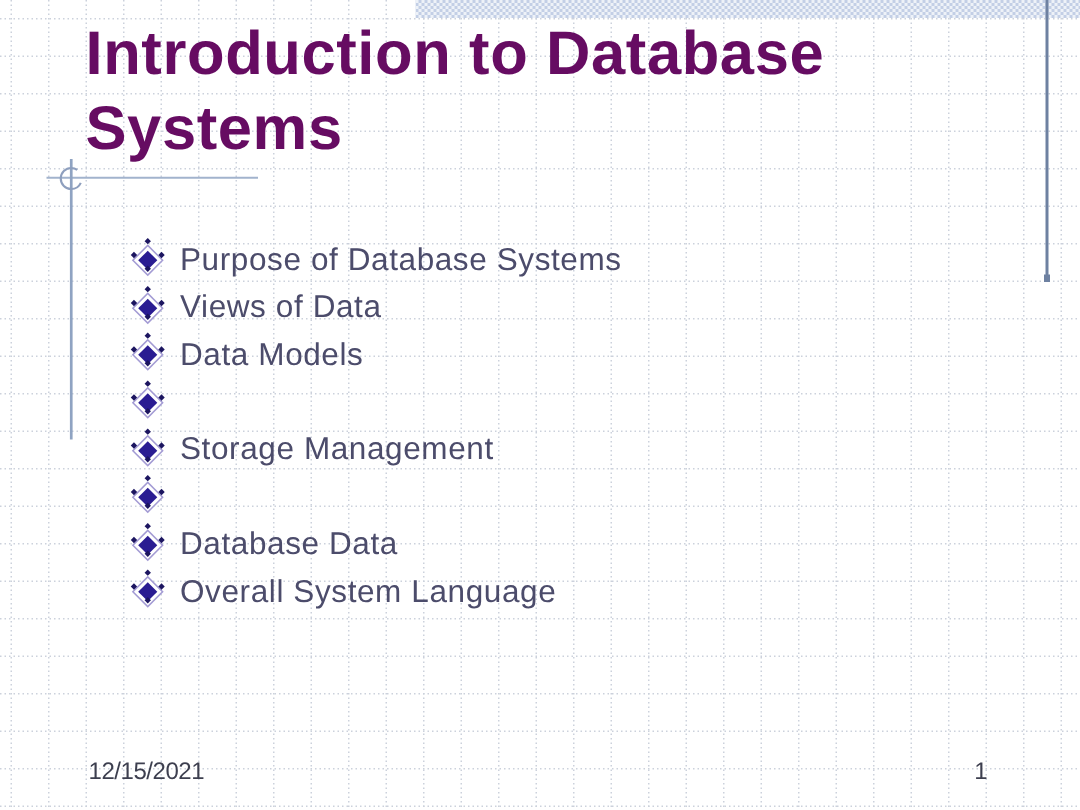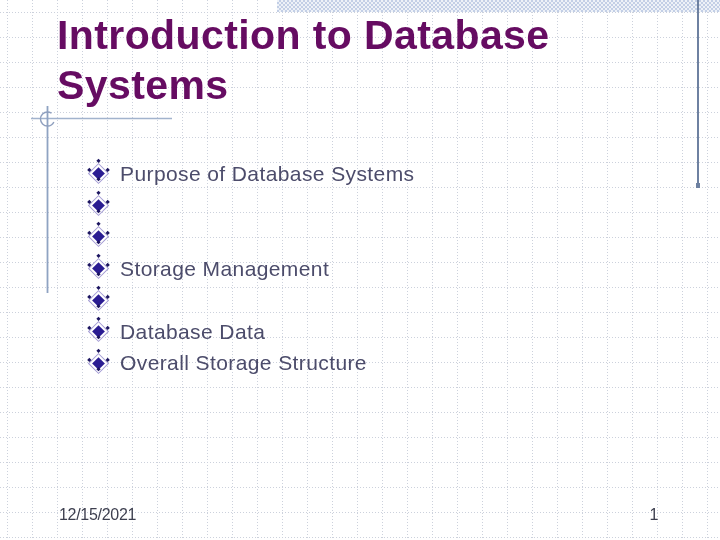--- a/index.html
+++ b/index.html
@@ -117,37 +117,42 @@
 
   <div class="title">Introduction to Database Systems</div>
 
   <ul class="bullet-list">
     <li>
         <span class="bullet"></span>
         <span class="bullet-text">Purpose of Database Systems</span>
       </li>
     <li>
         <span class="bullet"></span>
+        <span class="bullet-text">Views of Data</span>
+      </li>
+    <li>
+        <span class="bullet"></span>
+        <span class="bullet-text">Data Models</span>
       </li>
     <li>
         <span class="bullet"></span>
       </li>
     <li>
         <span class="bullet"></span>
         <span class="bullet-text">Storage Management</span>
       </li>
     <li>
         <span class="bullet"></span>
       </li>
     <li>
         <span class="bullet"></span>
         <span class="bullet-text">Database Data</span>
       </li>
     <li>
         <span class="bullet"></span>
-        <span class="bullet-text">Overall Storage Structure</span>
+        <span class="bullet-text">Overall System Language</span>
       </li>
   </ul>
 
   <div class="footer-date">12/15/2021</div>
   <div class="page-number">1</div>
 
 </div>
 
 </body></html>

